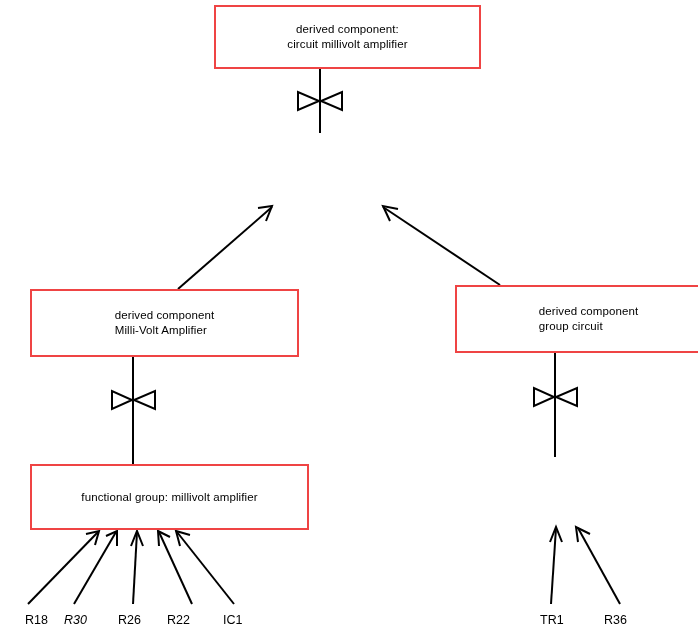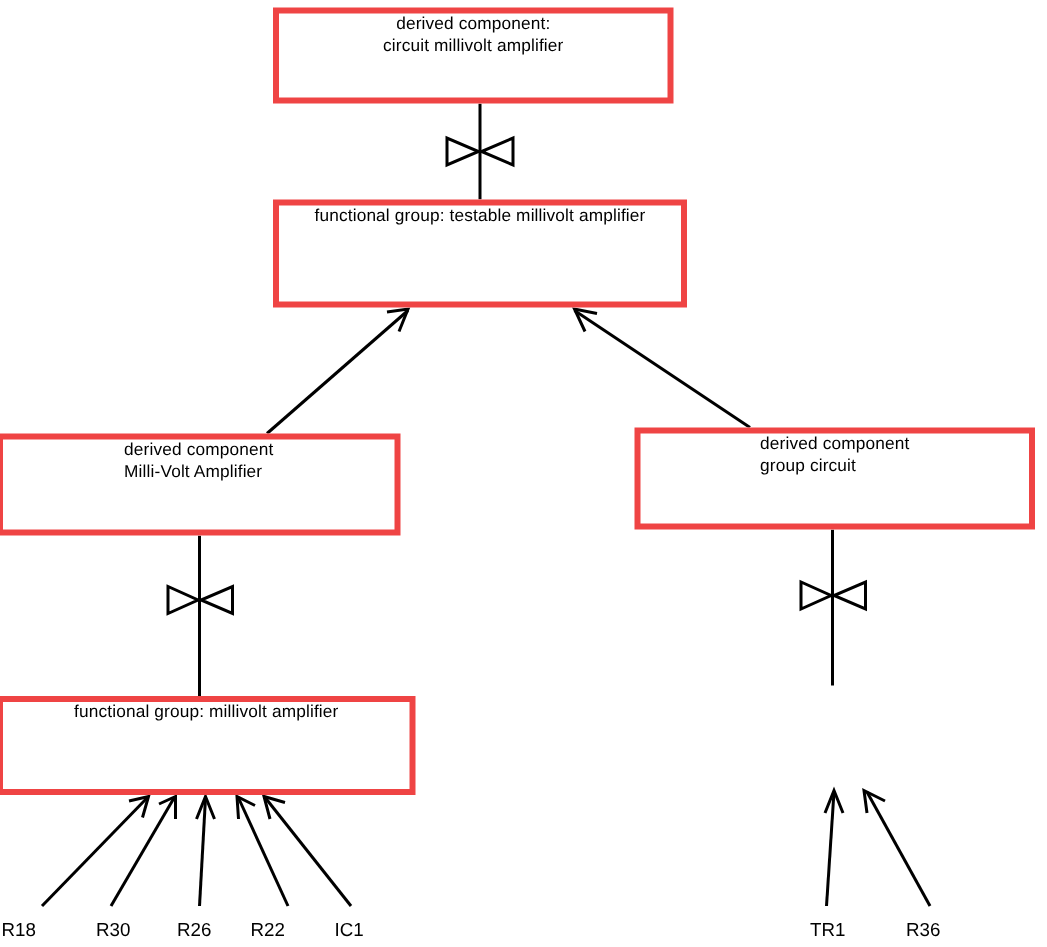--- a/index.html
+++ b/index.html
@@ -21,26 +21,27 @@
   #svg-layer {
     position: absolute;
     left: 0;
     top: 0;
     width: 698px;
     height: 631px;
   }
   .node-box {
     position: absolute;
     box-sizing: border-box;
-    border: 4px solid #ef4444;
+    border: 2px solid #ef4444;
     background: #ffffff;
     display: flex;
-    align-items: flex-start;
+    align-items: center;
     justify-content: center;
     z-index: 2;
+    margin-left: 32px;
   }
   .node-text {
     font-size: 11.5px;
     line-height: 15px;
     white-space: pre;
     text-align: left;
     letter-spacing: 0.1px;
   }
   .node-text.center-line {
     text-align: center;
@@ -127,38 +128,35 @@
     <g>
       <line x1="620" y1="604" x2="578" y2="528" stroke="#000" stroke-width="2"></line>
       <polyline points="578,542 576,527 590,534" fill="none" stroke="#000" stroke-width="2" stroke-linejoin="miter"></polyline>
     </g>
   </svg>
 
   <div class="node-box" style="left:182px; top:5px; width:267px; height:64px;">
     <div class="node-text center-line"><span>derived component:</span><br><span>circuit millivolt amplifier</span></div>
   </div>
 
-  <div class="node-box" style="left:182px; top:133px; width:276px; height:72px;">
-    <div class="node-text"><span>functional group: testable millivolt amplifier</span></div>
-  </div>
 
   <div class="node-box" style="left:-2px; top:289px; width:269px; height:68px;">
     <div class="node-text"><span>derived component</span><br><span>Milli-Volt Amplifier</span></div>
   </div>
 
   <div class="node-box" style="left:423px; top:285px; width:267px; height:68px;">
     <div class="node-text"><span>derived component</span><br><span>group circuit</span></div>
   </div>
 
   <div class="node-box" style="left:-2px; top:464px; width:279px; height:66px;">
     <div class="node-text"><span>functional group: millivolt amplifier</span></div>
   </div>
 
 
-  <div class="leaf-label" style="left:1px; top:613px;">R18</div>
-  <div class="leaf-label" style="left:64px; top:613px;">R30</div>
+  <div class="leaf-label" style="left:25px; top:613px;">R18</div>
+  <div class="leaf-label" style="left:64px; top:613px;font-style:italic;">R30</div>
   <div class="leaf-label" style="left:118px; top:613px;">R26</div>
   <div class="leaf-label" style="left:167px; top:613px;">R22</div>
   <div class="leaf-label" style="left:211px; top:613px;margin-left:12px;">IC1</div>
   <div class="leaf-label" style="left:540px; top:613px;">TR1</div>
   <div class="leaf-label" style="left:604px; top:613px;">R36</div>
 
 </div>
 
 </body></html>

